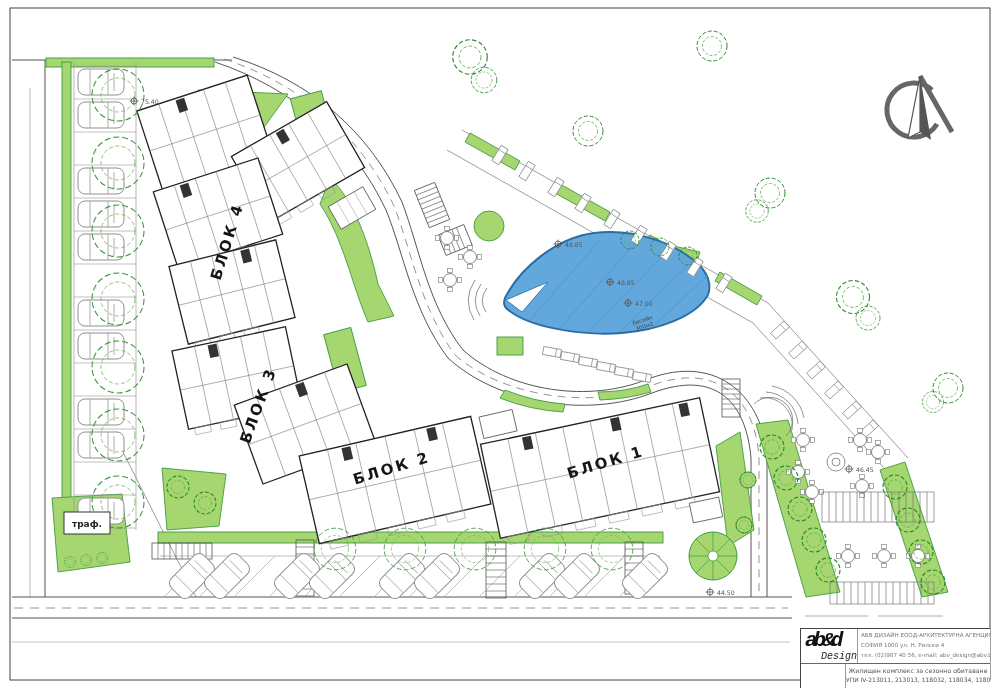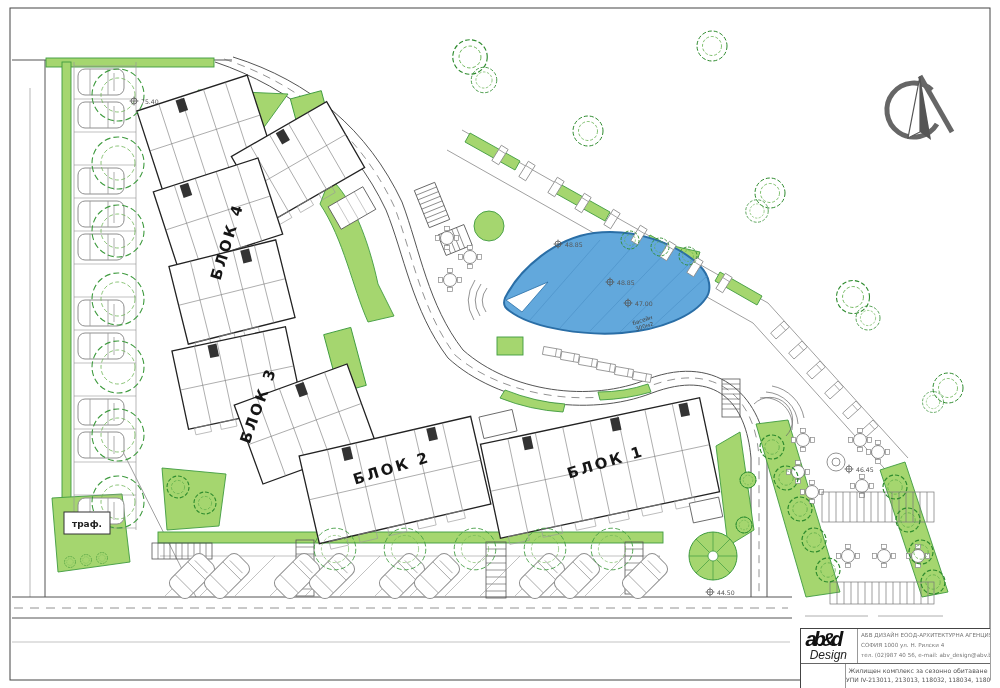--- a/index.html
+++ b/index.html
@@ -12,22 +12,22 @@
   .smalllabel{font-size:5.6px;fill:#444;}
   .traflabel{font-size:9px;font-weight:bold;fill:#222;}
   
   .titleblock{position:absolute;left:800px;top:628px;width:189px;height:60px;
     border:1px solid #444;border-right:none;border-bottom:none;background:#fff;
     display:flex;flex-direction:column;}
   .tb-row1{display:flex;height:34px;border-bottom:1px solid #666;}
   .tb-logo{width:56px;border-right:1px solid #999;position:relative;overflow:hidden;}
   .tb-logo-main{position:absolute;left:4px;top:0px;font-family:Liberation Mono, monospace;
     font-style:italic;font-weight:bold;font-size:21px;letter-spacing:-4px;color:#111;}
-  .tb-logo-sub{position:absolute;right:10px;bottom:1px;font-family:Liberation Sans, sans-serif;
-    font-style:italic;font-size:12px;color:#222;}
+  .tb-logo-sub{position:absolute;right:0;bottom:1px;font-family:Liberation Mono, monospace;
+    font-style:italic;font-size:10px;color:#222;}
   .tb-agency{flex:1;padding:2px 3px;display:flex;flex-direction:column;justify-content:space-around;overflow:hidden;}
   .tb-agency div{font-size:5.6px;color:#777;white-space:nowrap;line-height:1.4;}
   .tb-row2{display:flex;flex:1;}
   .tb-cell-empty{width:44px;border-right:1px solid #999;}
   .tb-project{flex:1;text-align:center;padding-top:3px;overflow:hidden;}
   .tb-project .l1{font-size:6.2px;color:#555;white-space:nowrap;}
   .tb-project .l2{font-size:6.0px;color:#555;white-space:nowrap;margin-top:2px;}
 </style>
 </head>
 <body>

